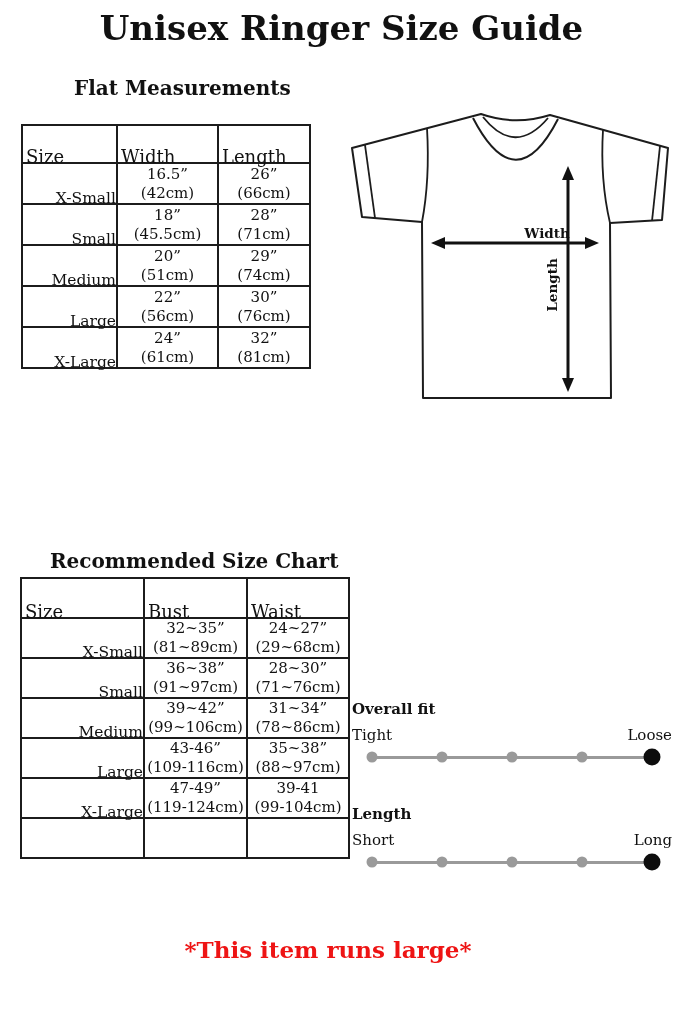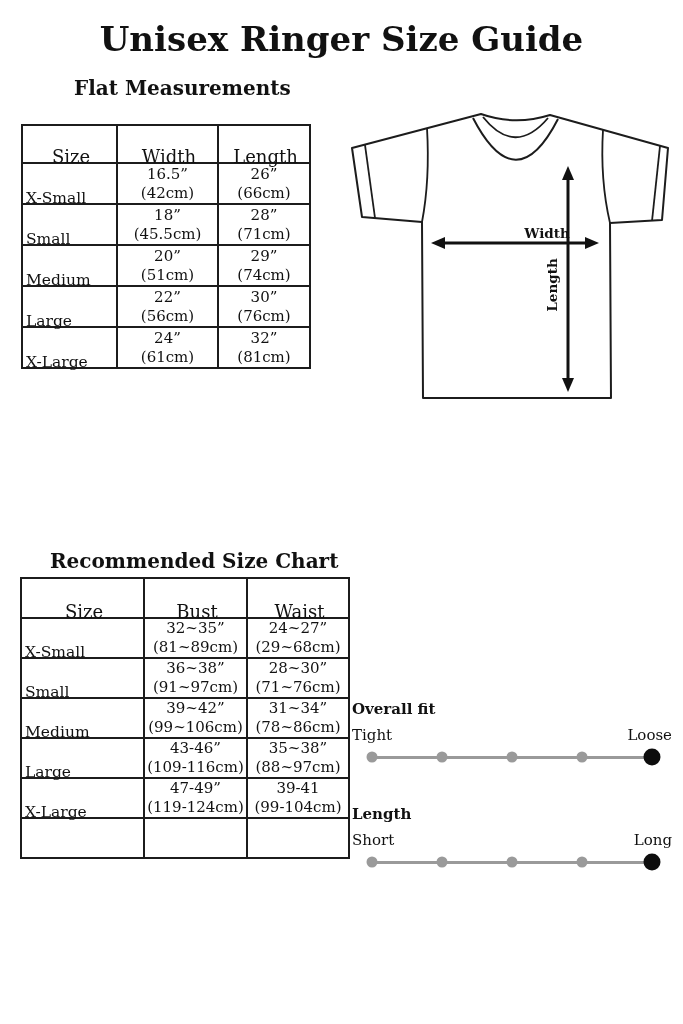--- a/index.html
+++ b/index.html
@@ -1,35 +1,35 @@
 <!DOCTYPE html>
 <html><head>
 <meta charset="utf-8">
 <style>
   html,body{margin:0;padding:0;background:#fff;}
   #page{position:relative;width:683px;height:1024px;background:#ffffff;overflow:hidden;
         font-family:"DejaVu Serif","Liberation Serif",serif;color:#111;}
   
-  #main-title{position:absolute;top:19px;left:0;width:683px;text-align:center;
+  #main-title{position:absolute;top:8px;left:0;width:683px;text-align:center;
               font-size:34px;font-weight:bold;letter-spacing:0px;}
   .section-heading{position:absolute;font-size:20px;font-weight:bold;}
   #flat-heading{left:74px;top:76px;}
   #rec-heading{left:50px;top:549px;text-align:center;}
   
   table.size-table{position:absolute;border-collapse:collapse;table-layout:fixed;}
   table.size-table td,table.size-table th{border:2px solid #1c1c1c;padding:0;overflow:visible;}
   #flat-table{left:21px;top:124px;width:288px;}
   #rec-table{left:20px;top:577px;width:328px;}
   #flat-table col.c-size{width:95px;} #flat-table col.c-a{width:101px;} #flat-table col.c-b{width:92px;}
   #rec-table col.c-size{width:123px;} #rec-table col.c-a{width:103px;} #rec-table col.c-b{width:102px;}
   #flat-table tr.head{height:38px;} #flat-table tr.r{height:41px;}
   #rec-table tr.head{height:40px;} #rec-table tr.r{height:40px;}
-  th.colhead{vertical-align:bottom;text-align:center;font-weight:normal;}
+  th.colhead{vertical-align:bottom;text-align:left;font-weight:normal;}
   th.colhead span{display:inline-block;padding-left:3px;font-size:18px;transform:translateY(5px);}
-  td.sizecell{vertical-align:bottom;text-align:left;}
+  td.sizecell{vertical-align:bottom;text-align:right;}
   td.sizecell span{display:inline-block;padding-left:3px;font-size:15.5px;transform:translateY(4px);}
   td.valcell{vertical-align:bottom;text-align:center;font-size:15px;line-height:19px;padding-bottom:2px;}
   td.valcell .l1,td.valcell .l2{display:block;}
   
   #tshirt-wrap{position:absolute;left:345px;top:105px;width:335px;height:300px;}
   
   #fit-panel{position:absolute;left:352px;top:700px;width:321px;}
   .scale-label{font-size:15px;font-weight:bold;}
   .scale-minmax{display:flex;justify-content:space-between;font-size:15px;margin-top:8px;padding-right:1px;}
   .scale-track{position:relative;height:18px;margin-top:4px;}
@@ -254,14 +254,15 @@
         <div class="scale-line"></div>
         <div class="dot d0"></div>
         <div class="dot d1"></div>
         <div class="dot d2"></div>
         <div class="dot d3"></div>
         <div class="dot d4 selected"></div>
       </div>
     </div>
   </div>
 
+  <div id="runs-large-note">*This item runs large*</div>
 
 </div>
 
 </body></html>

